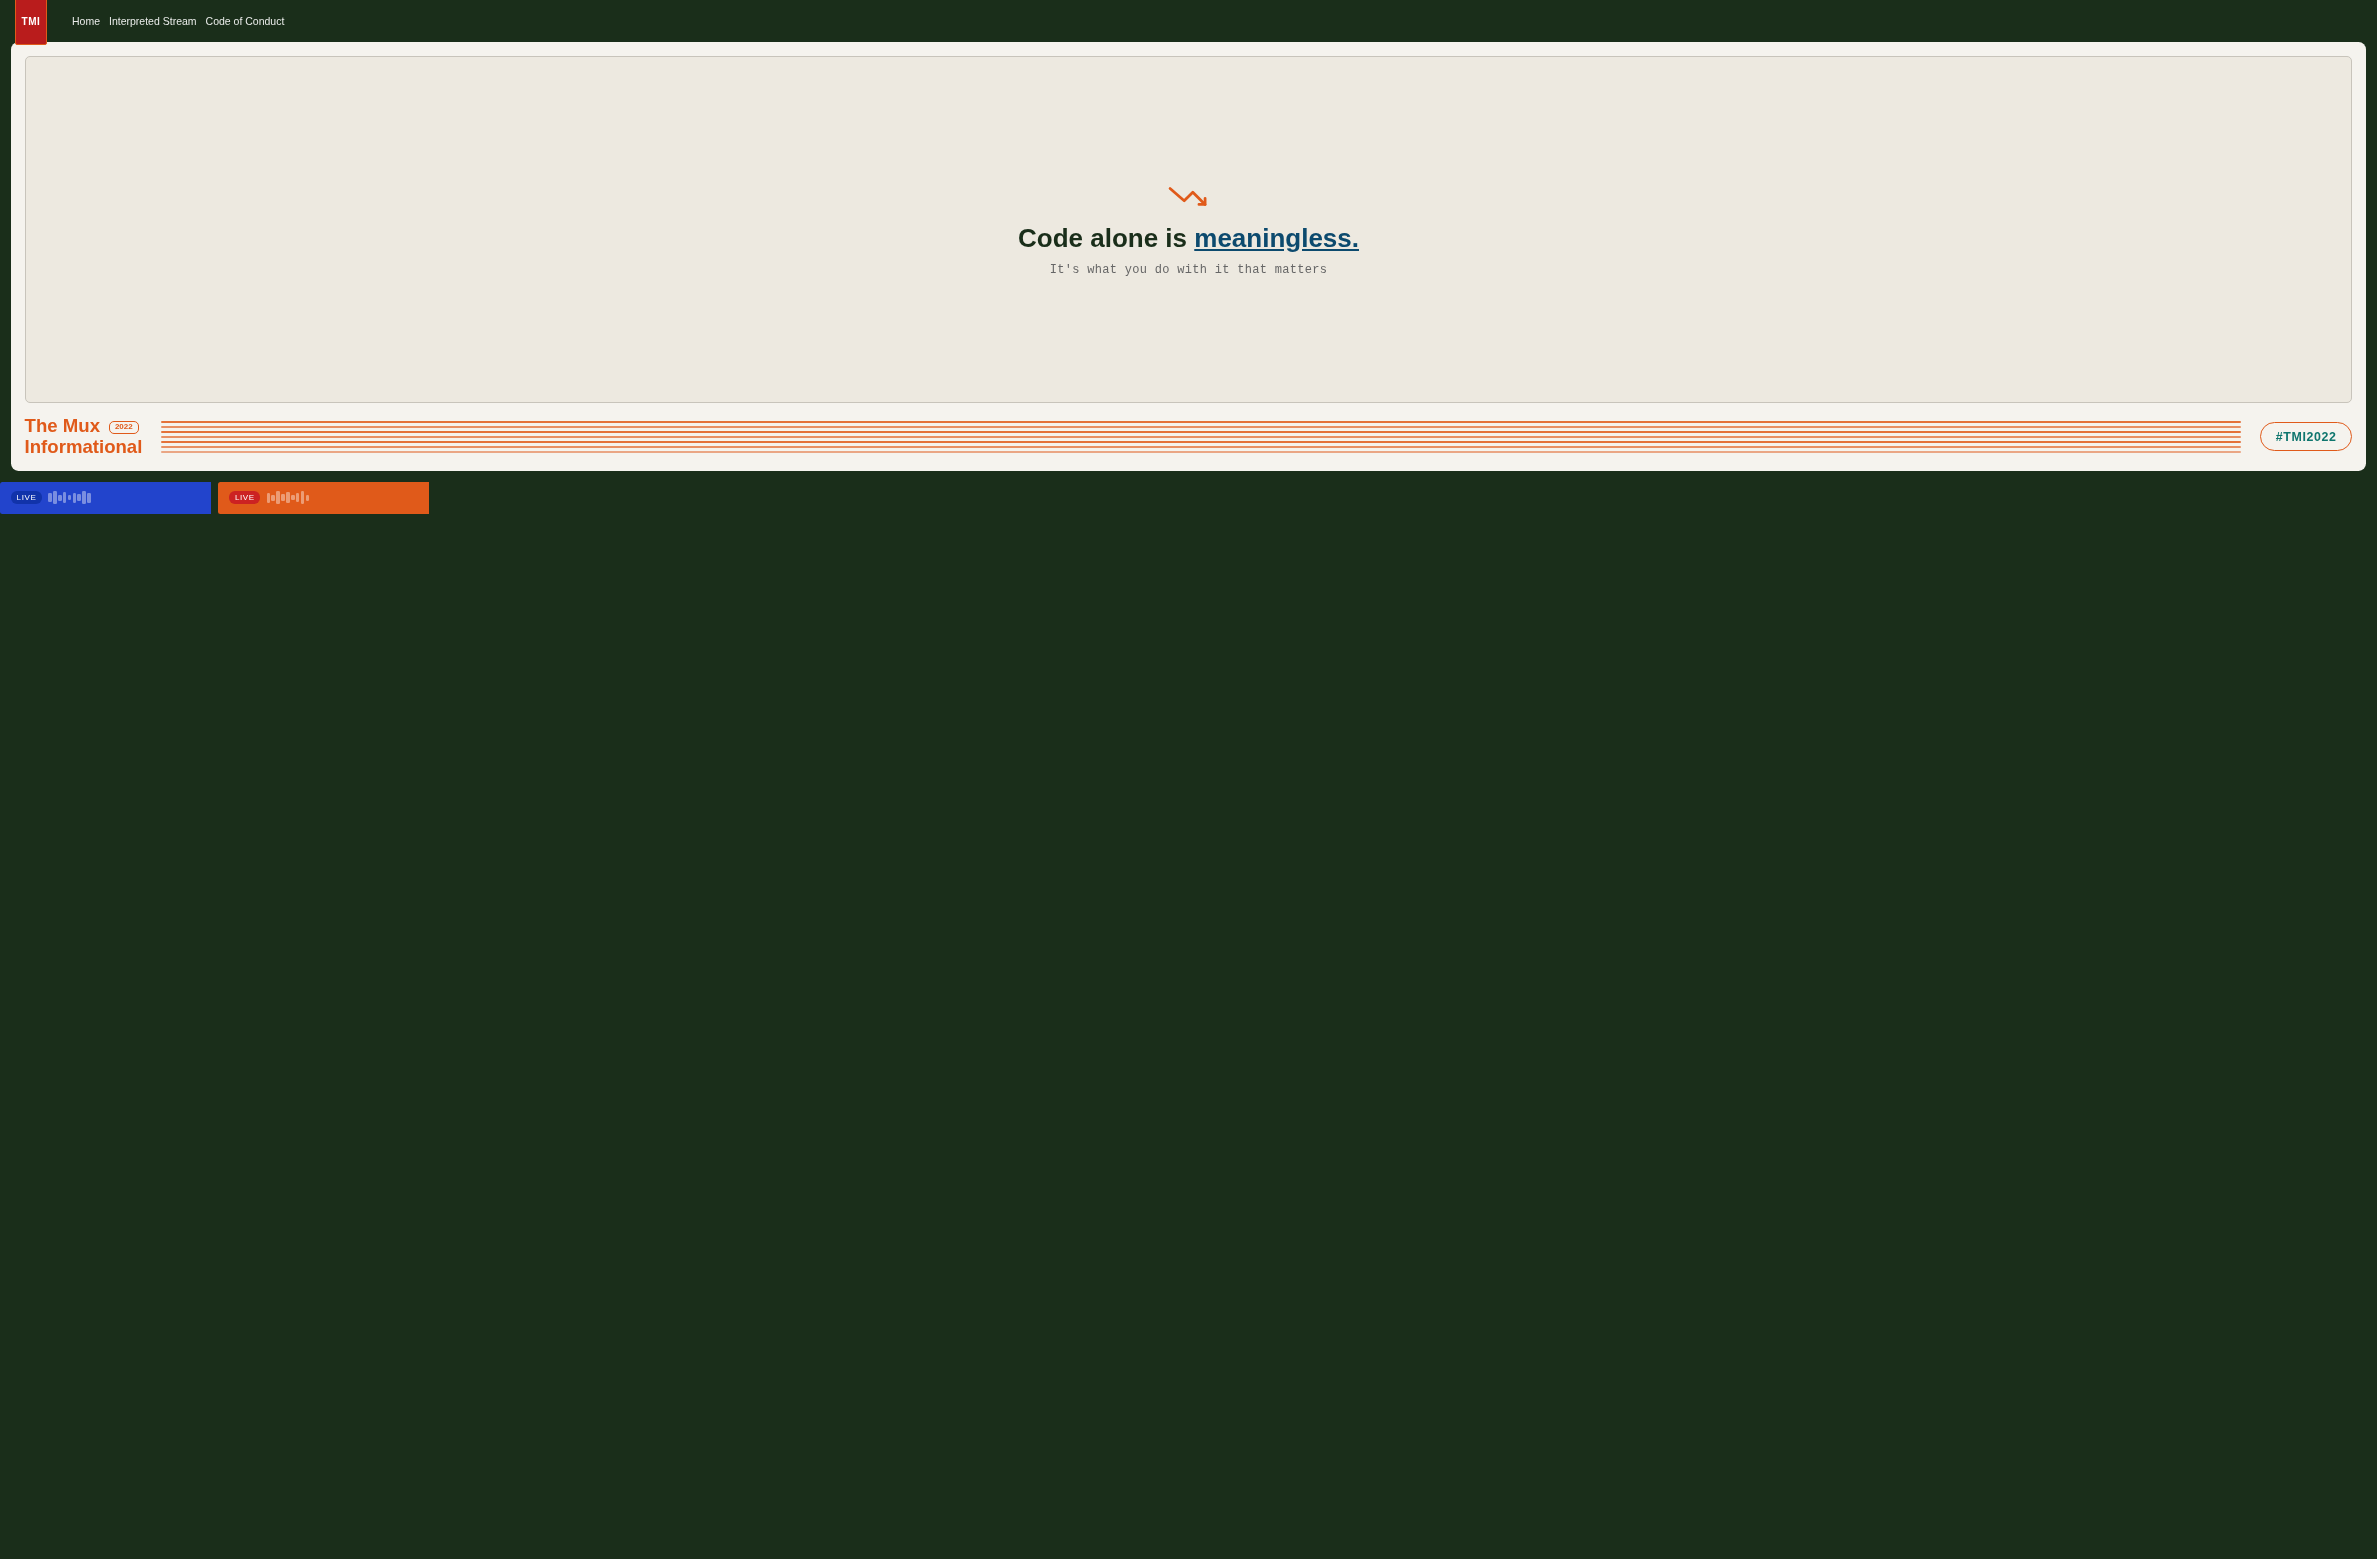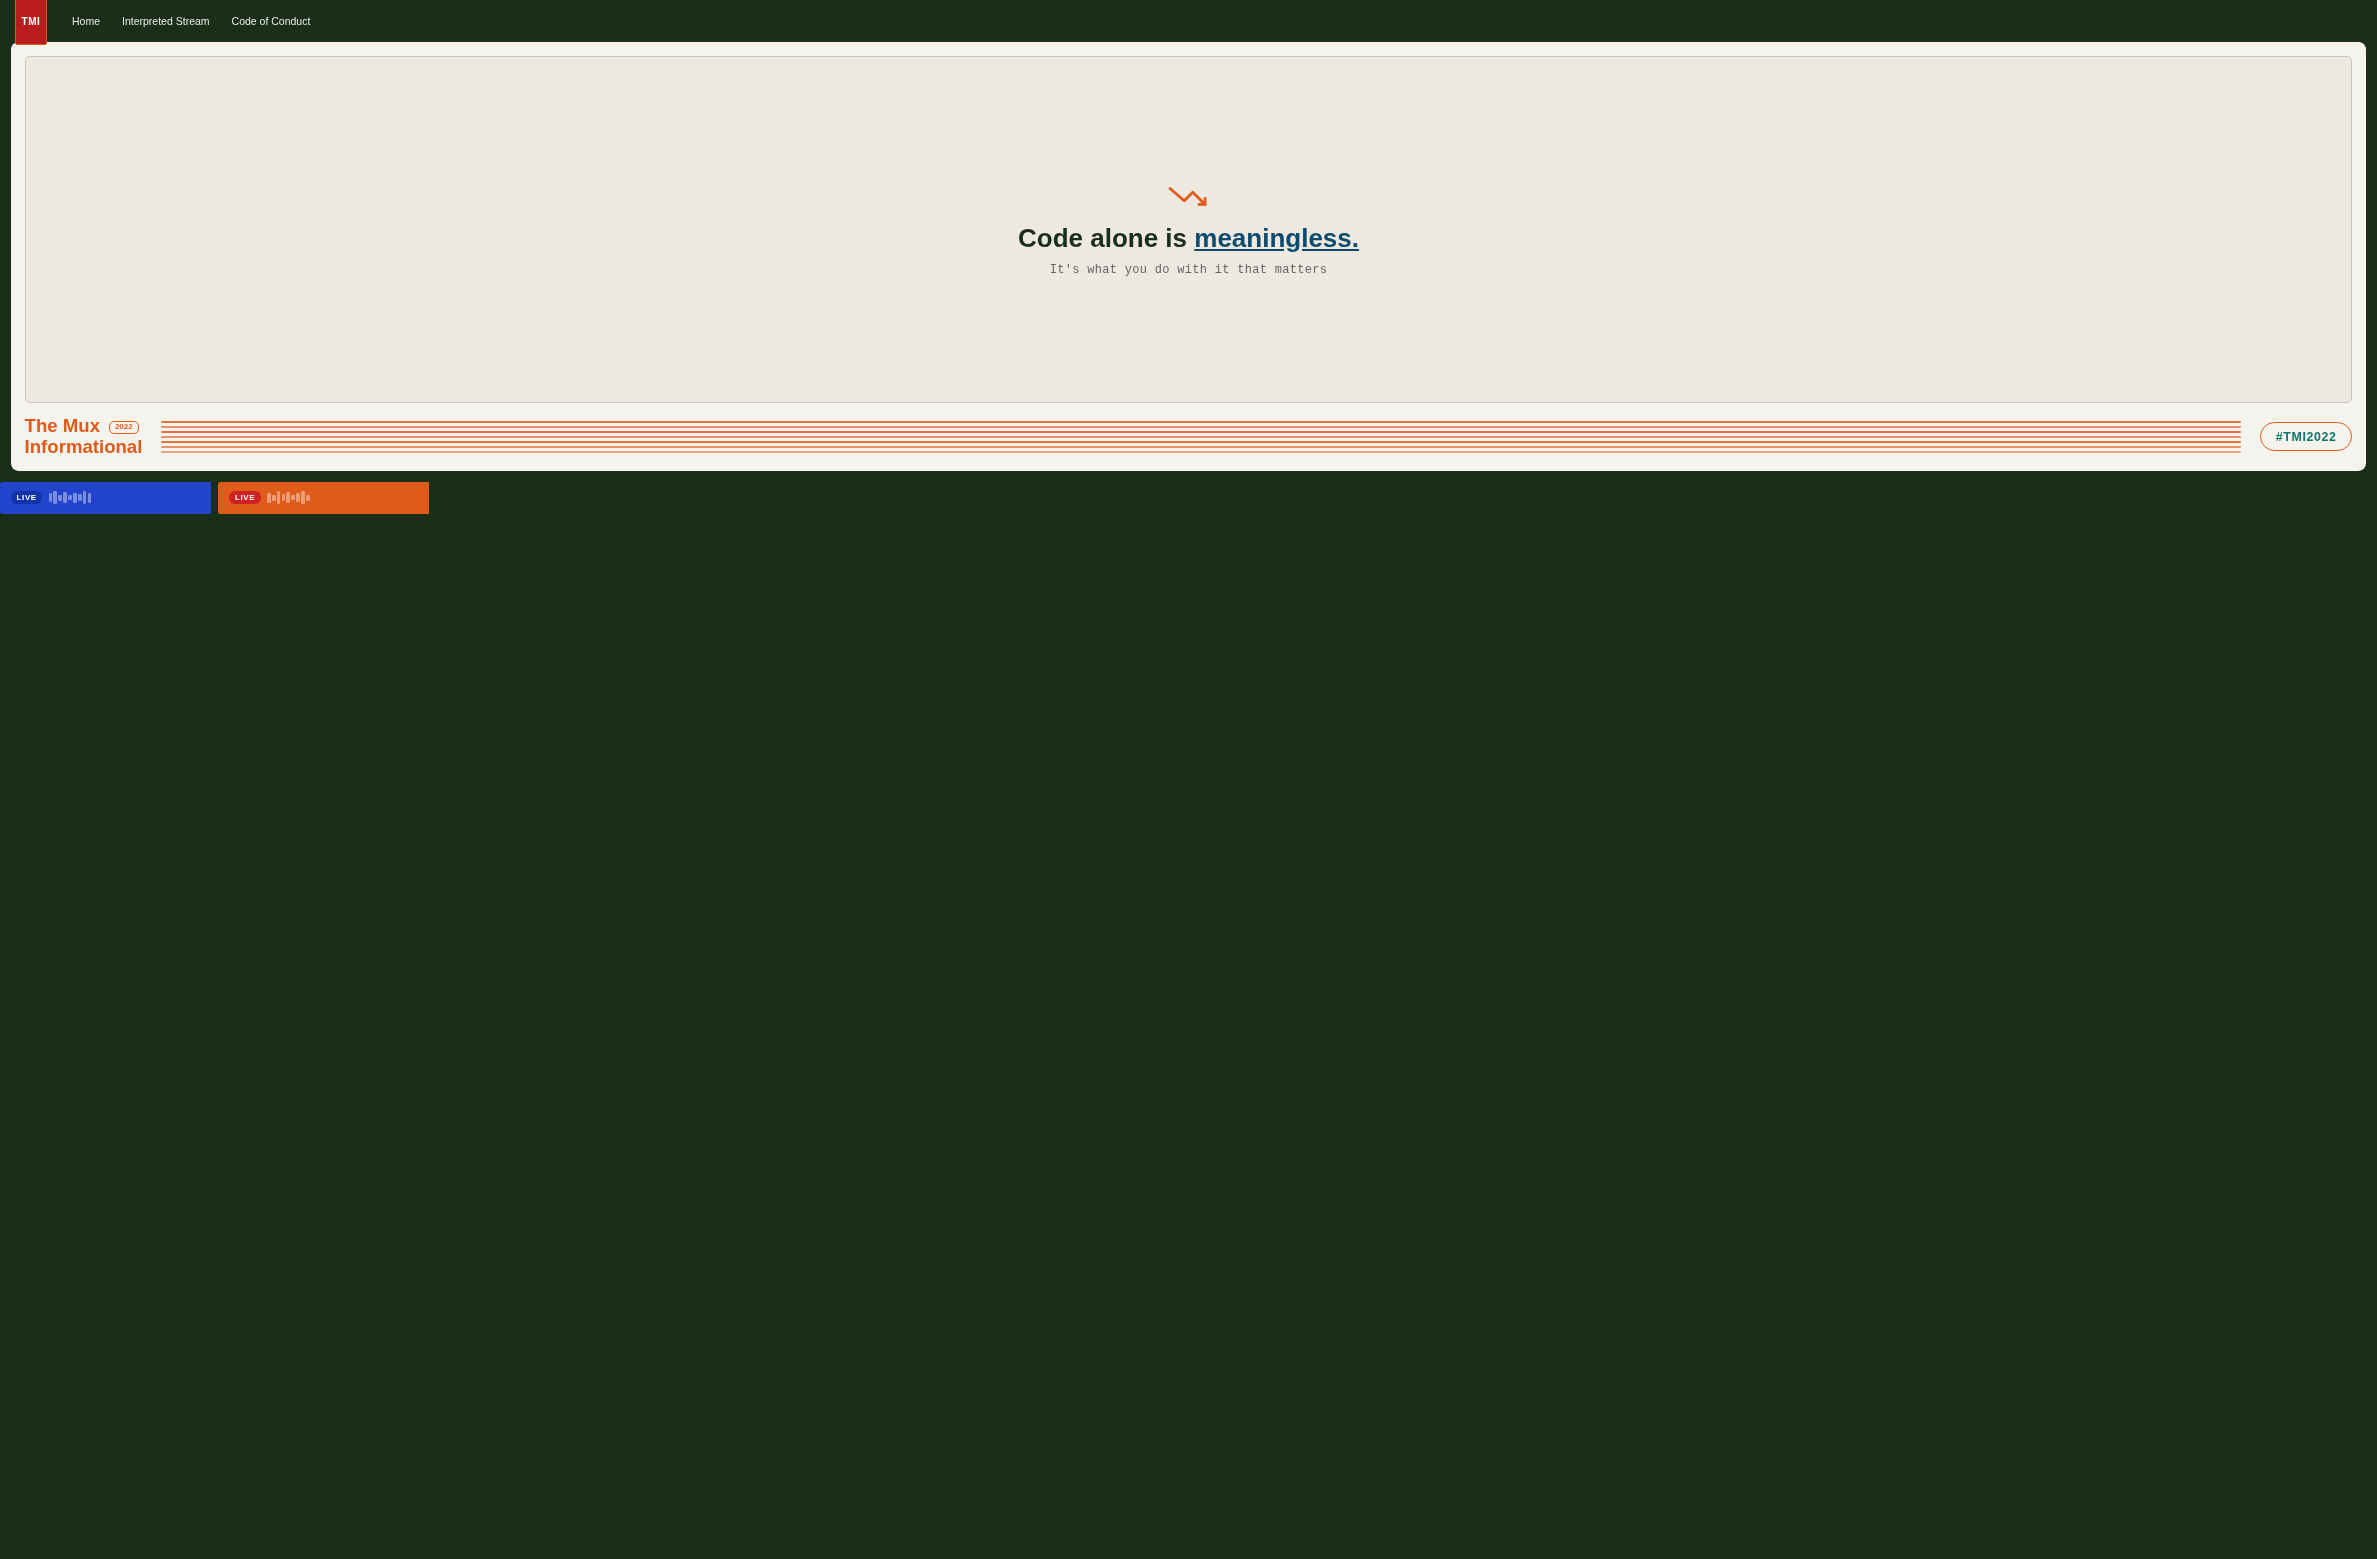--- a/index.html
+++ b/index.html
@@ -35,21 +35,21 @@
 
     .logo-text {
       color: #fff;
       font-weight: 900;
       font-size: 10px;
       letter-spacing: 0.6px;
     }
 
     .nav-links {
       display: flex;
-      gap: 22px;
+      gap: 9px;
       list-style: none;
     }
 
     .nav-links a {
       color: #fff;
       text-decoration: none;
       font-size: 10.5px;
       font-weight: 400;
       opacity: 0.9;
     }
@@ -267,21 +267,21 @@
       background: #e05a1a;
       width: 211px;
       margin-left: 7.4px;
       border-radius: 2.5px 0 0 2.5px;
     }
 
     .live-pill {
       background: #cc2222;
       color: #fff;
       font-size: 8px;
-      font-weight: 700;
+      font-weight: 400;
       padding: 1.9px 5.6px;
       border-radius: 6px;
       letter-spacing: 0.6px;
     }
 
     .live-pill-blue {
       background: #1133aa;
     }
 
     .bar-wave {

